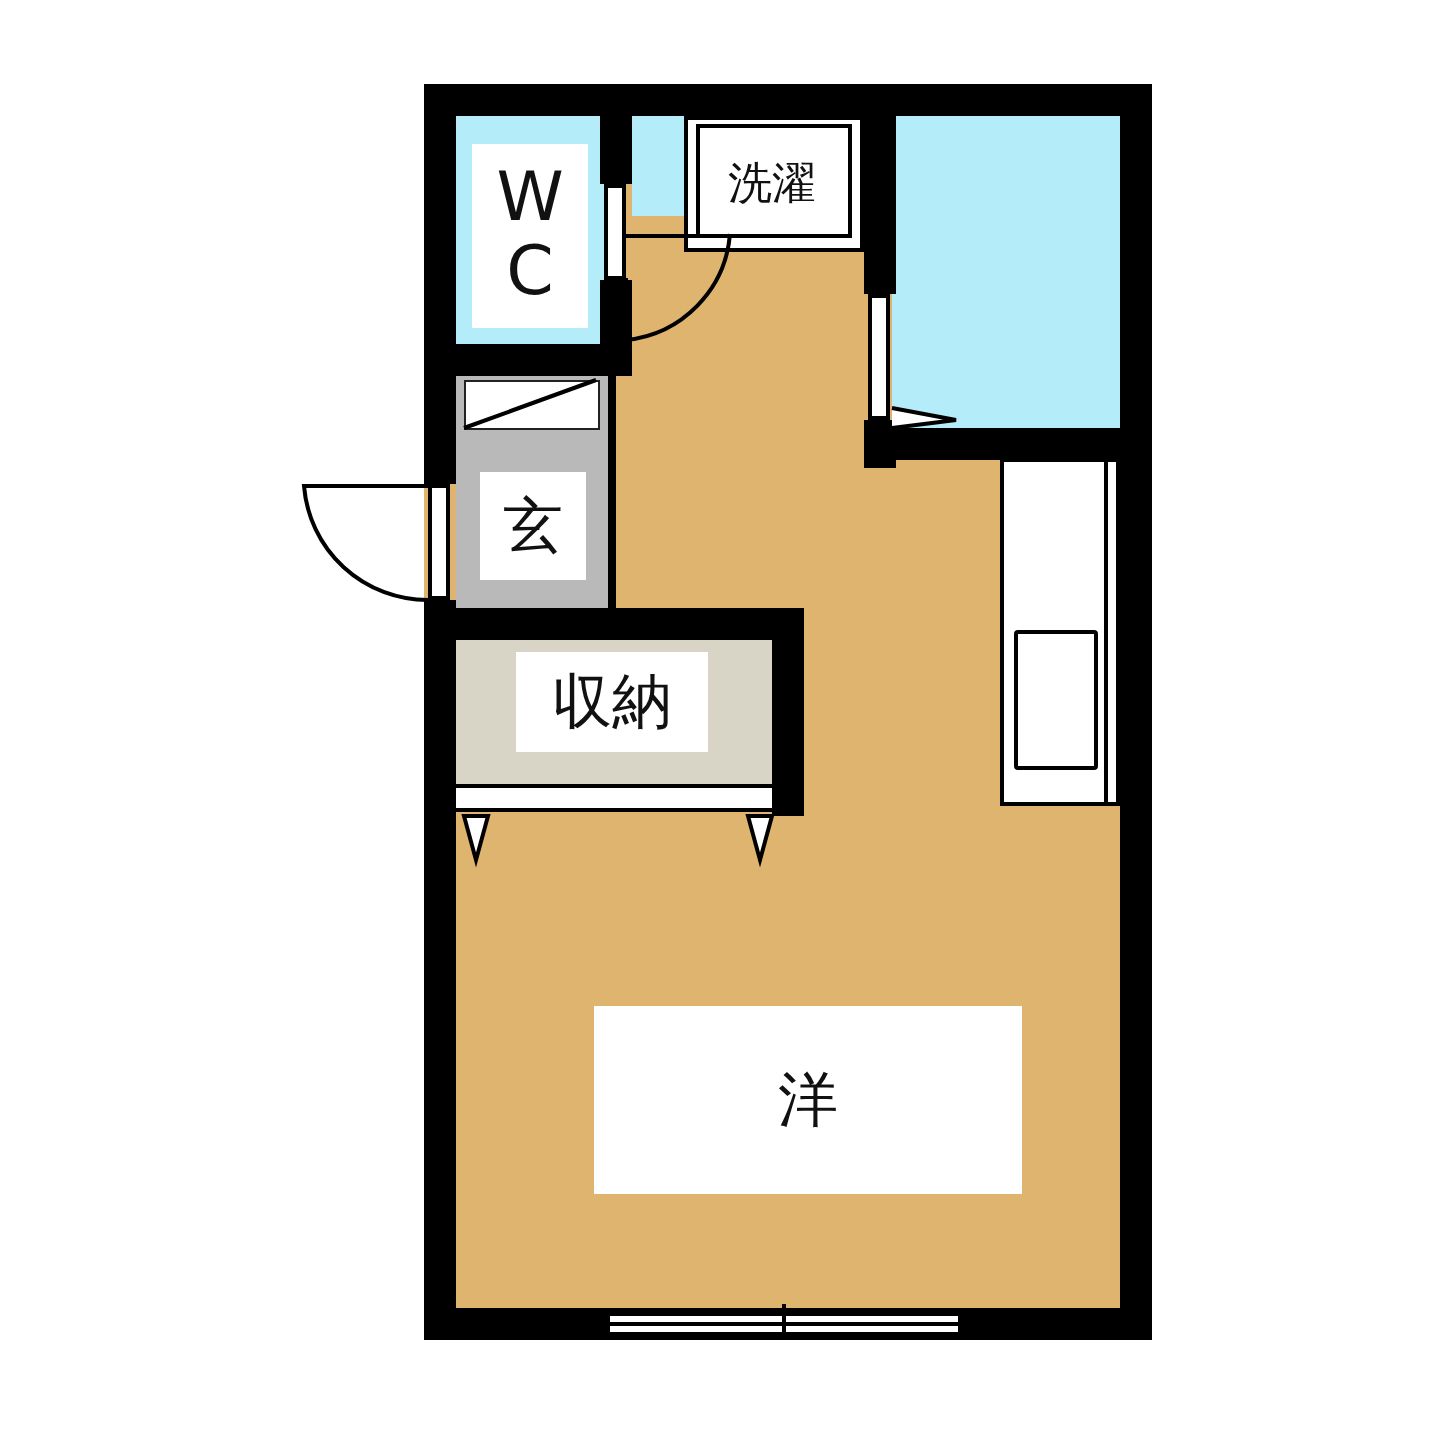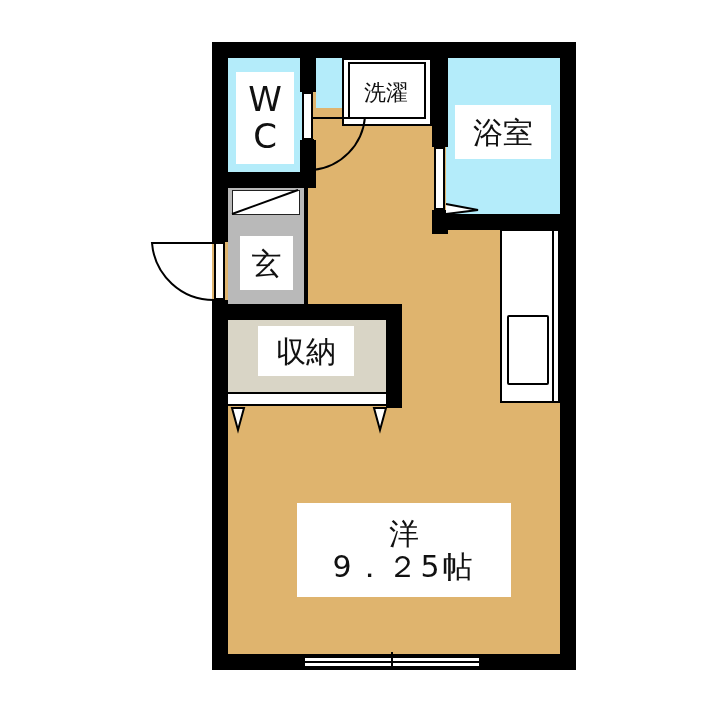--- a/index.html
+++ b/index.html
@@ -74,26 +74,22 @@
     <path d="M392 652 L392 670" stroke="#000" stroke-width="2"></path>
   </svg>
 
   <div class="abs label" style="left:236px;top:72px;width:58px;height:92px;flex-direction:column;font-size:34px;">
     <span>W</span>
     <span>C</span>
   </div>
   <div class="abs label" style="left:352px;top:75px;width:68px;height:36px;font-size:22px;background:transparent;align-items:center;">
     <span>洗濯</span>
   </div>
-  <div class="abs label" style="left:455px;top:105px;width:96px;height:54px;font-size:30px;">
-    <span>浴室</span>
-  </div>
   <div class="abs label" style="left:240px;top:236px;width:53px;height:54px;font-size:30px;">
     <span>玄</span>
   </div>
   <div class="abs label" style="left:258px;top:326px;width:96px;height:50px;font-size:30px;">
     <span>収納</span>
   </div>
   <div class="abs label" style="left:297px;top:503px;width:214px;height:94px;flex-direction:column;font-size:30px;">
     <span>洋</span>
-    <span style="letter-spacing:3px;">9．２5帖</span>
   </div>
 </div>
 
 </body></html>

